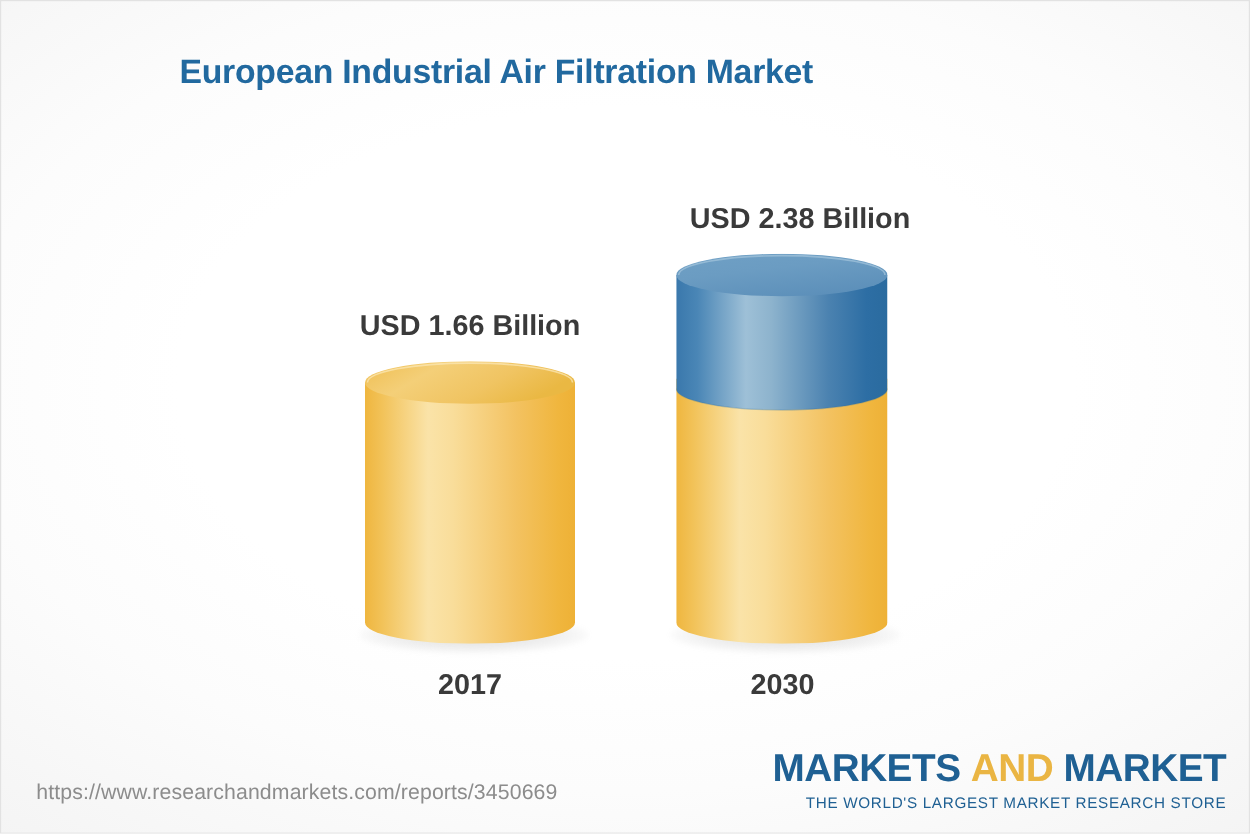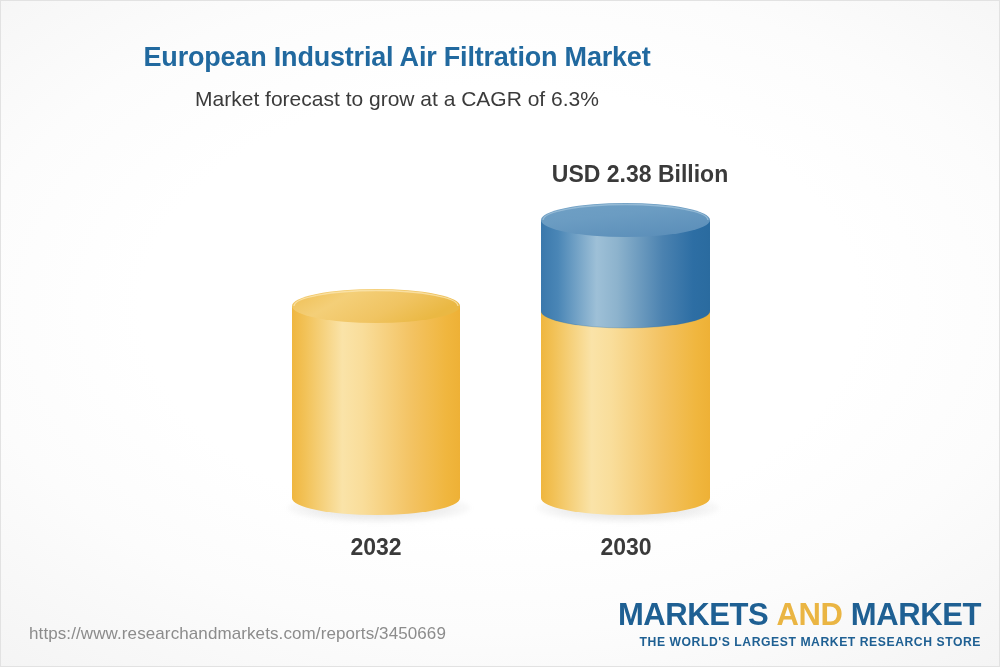--- a/index.html
+++ b/index.html
@@ -117,38 +117,38 @@
     font-size: 31px;
     font-weight: bold;
     letter-spacing: -0.4px;
     color: #1f6093;
     white-space: nowrap;
   }
   .logo-and { color: #eab543; text-align: center; }
   .logo-tag {
     padding-top: 6px;
     font-size: 12.2px;
-    font-weight: bold;
+    font-weight: normal;
     letter-spacing: 0.55px;
     color: #1f6093;
     white-space: nowrap;
   }
 </style>
 </head>
 <body>
 
 <div class="infographic">
 
   <div class="header">
     <h1 class="chart-title">European Industrial Air Filtration Market</h1>
-    <h2 class="chart-subtitle">Market forecast to grow at a CAGR of 6.3%</h2>
   </div>
 
   <div class="plot">
 
+    <div class="value-label" style="left:215px; top:246px;">USD 1.66 Billion</div>
 
     <div class="cyl-shadow" style="left:286px; top:492px; width:184px; height:30px;"></div>
 
     <div class="cyl-wrap" style="left:291px; top:288px; width:168px; height:226px;">
       <svg width="168" height="226" viewBox="0 0 168 226" xmlns="http://www.w3.org/2000/svg">
         <defs>
           <linearGradient id="gYellowBody" x1="0" y1="0" x2="1" y2="0">
             <stop offset="0%" stop-color="#efb63f"></stop>
             <stop offset="8%" stop-color="#f2c258"></stop>
             <stop offset="30%" stop-color="#fae3a8"></stop>
@@ -166,21 +166,21 @@
         </defs>
 
         <path d="M0,17 L0,209 A84,17 0 0 0 168,209 L168,17 Z" fill="url(#gYellowBody)"></path>
 
         <ellipse cx="84" cy="17" rx="84" ry="17" fill="url(#gYellowTop)"></ellipse>
 
         <path d="M2,17 A82,15.5 0 0 1 166,17" fill="none" stroke="#fbe7b4" stroke-width="1.3" opacity="0.75"></path>
       </svg>
     </div>
 
-    <div class="cat-label" style="left:215px; top:533px;">2032</div>
+    <div class="cat-label" style="left:215px; top:533px;">2017</div>
 
     <div class="value-label" style="left:479px; top:160px;">USD 2.38 Billion</div>
 
     <div class="cyl-shadow" style="left:535px; top:492px; width:184px; height:30px;"></div>
 
     <div class="cyl-wrap" style="left:540px; top:202px; width:169px; height:312px;">
       <svg width="169" height="312" viewBox="0 0 169 312" xmlns="http://www.w3.org/2000/svg">
         <defs>
           <linearGradient id="gBlueBody" x1="0" y1="0" x2="1" y2="0">
             <stop offset="0%" stop-color="#3a78ac"></stop>

